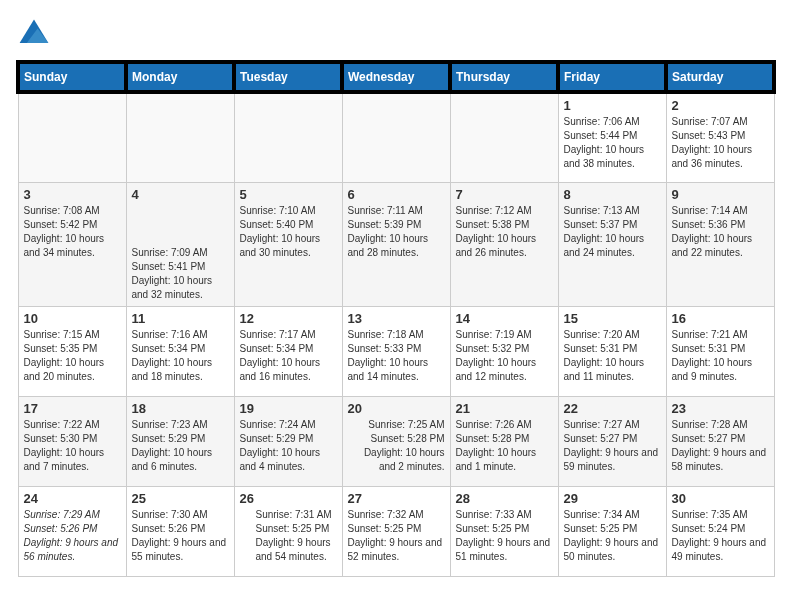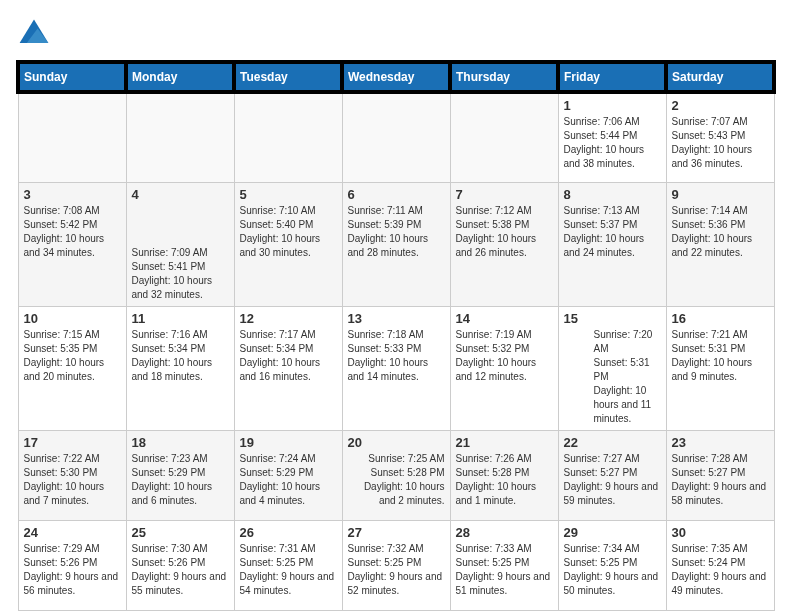--- a/index.html
+++ b/index.html
@@ -209,21 +209,21 @@
 Daylight: 10 hours and 14 minutes.</div>
         </td>
         <td>
           <span class="day-num">14</span>
           <div class="day-info" style="white-space: pre-line;">Sunrise: 7:19 AM
 Sunset: 5:32 PM
 Daylight: 10 hours and 12 minutes.</div>
         </td>
         <td>
           <span class="day-num">15</span>
-          <div class="day-info" style="white-space: pre-line; margin-left: 30px;">Sunrise: 7:20 AM
+          <div class="day-info" style="white-space: pre-line;">Sunrise: 7:20 AM
 Sunset: 5:31 PM
 Daylight: 10 hours and 11 minutes.</div>
         </td>
         <td>
           <span class="day-num">16</span>
           <div class="day-info" style="white-space: pre-line;">Sunrise: 7:21 AM
 Sunset: 5:31 PM
 Daylight: 10 hours and 9 minutes.</div>
         </td>
       </tr>
@@ -267,33 +267,33 @@
         <td>
           <span class="day-num">23</span>
           <div class="day-info" style="white-space: pre-line;">Sunrise: 7:28 AM
 Sunset: 5:27 PM
 Daylight: 9 hours and 58 minutes.</div>
         </td>
       </tr>
       <tr>
         <td>
           <span class="day-num">24</span>
-          <div class="day-info" style="white-space: pre-line;">Sunrise: 7:29 AM
+          <div class="day-info" style="white-space: pre-line; font-style: italic;">Sunrise: 7:29 AM
 Sunset: 5:26 PM
 Daylight: 9 hours and 56 minutes.</div>
         </td>
         <td>
           <span class="day-num">25</span>
           <div class="day-info" style="white-space: pre-line;">Sunrise: 7:30 AM
 Sunset: 5:26 PM
 Daylight: 9 hours and 55 minutes.</div>
         </td>
         <td>
           <span class="day-num">26</span>
-          <div class="day-info" style="white-space: pre-line;">Sunrise: 7:31 AM
+          <div class="day-info" style="white-space: pre-line; margin-left: 16px;">Sunrise: 7:31 AM
 Sunset: 5:25 PM
 Daylight: 9 hours and 54 minutes.</div>
         </td>
         <td>
           <span class="day-num">27</span>
           <div class="day-info" style="white-space: pre-line;">Sunrise: 7:32 AM
 Sunset: 5:25 PM
 Daylight: 9 hours and 52 minutes.</div>
         </td>
         <td>

